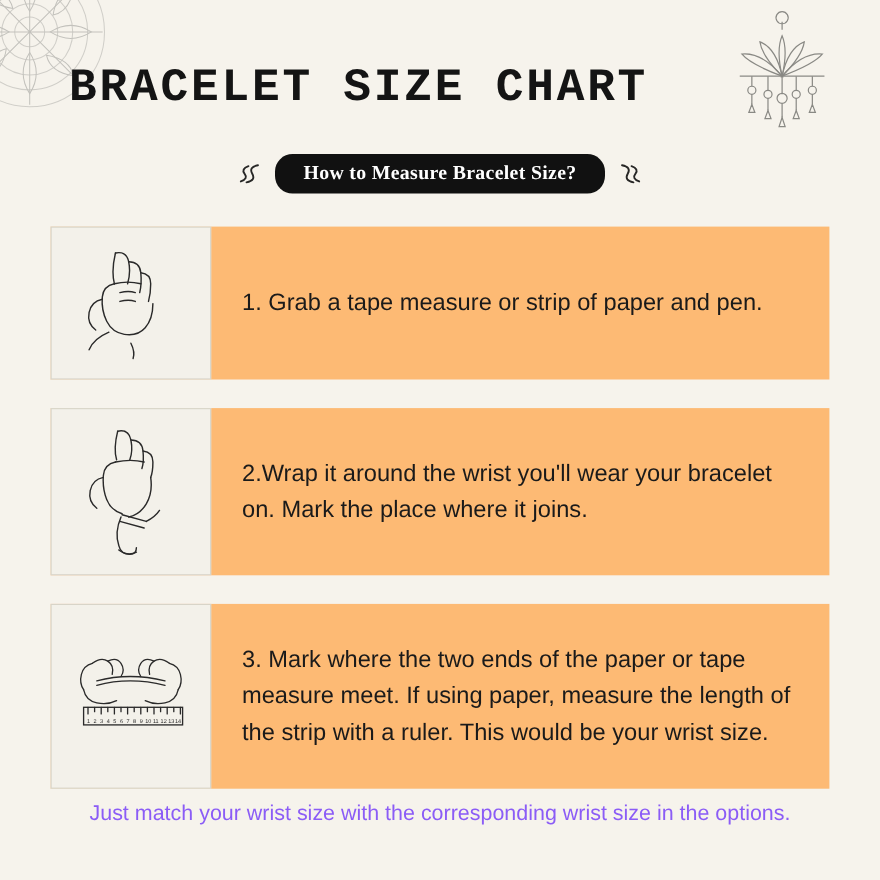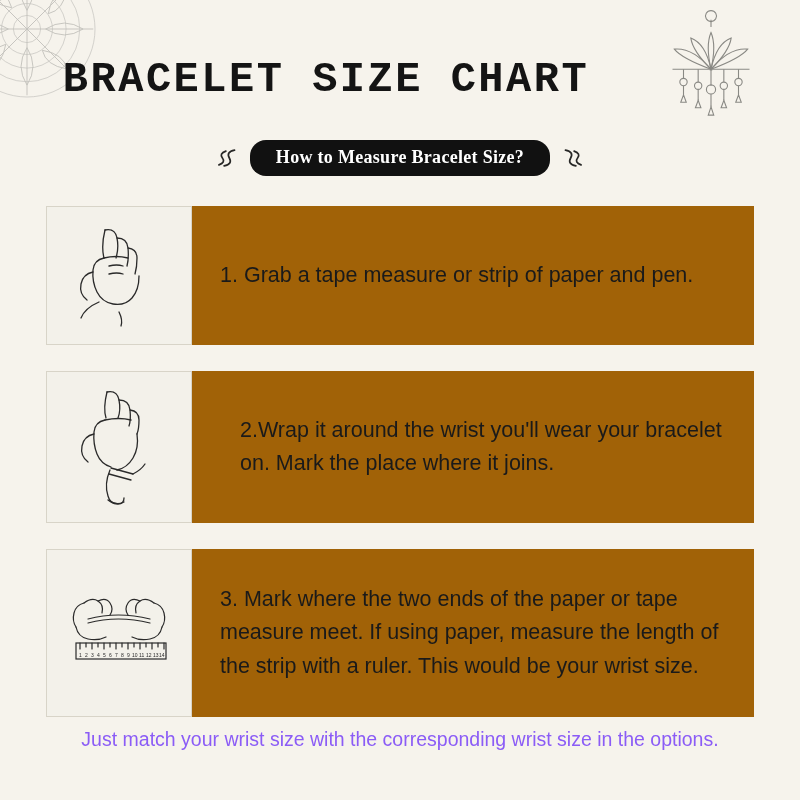--- a/index.html
+++ b/index.html
@@ -81,21 +81,21 @@
   .steps {
     position: absolute;
     top: 206px;
     left: 46px;
     width: 708px;
   }
   .step {
     position: relative;
     display: flex;
     align-items: stretch;
-    background: #a16207;
+    background: #fdba74;
     margin-bottom: 26px;
   }
   .step-figure {
     width: 146px;
     flex: 0 0 146px;
     background: #f3f1ea;
     border: 1px solid #d8d4c8;
     box-sizing: border-box;
     display: flex;
     align-items: center;
@@ -104,21 +104,21 @@
   .step-text {
     flex: 1 1 auto;
     display: flex;
     align-items: center;
     padding: 10px 22px 10px 28px;
     font-size: 21.5px;
     line-height: 1.55;
     color: #1a1a1a;
   }
   .step-1 { height: 139px; }
-  .step-2 { height: 152px; gap: 20px; }
+  .step-2 { height: 152px; }
   .step-3 { height: 168px; }
 
   .footer {
     position: absolute;
     left: 0;
     top: 728px;
     width: 800px;
     text-align: center;
     font-size: 19.5px;
     color: #8b5cf6;

